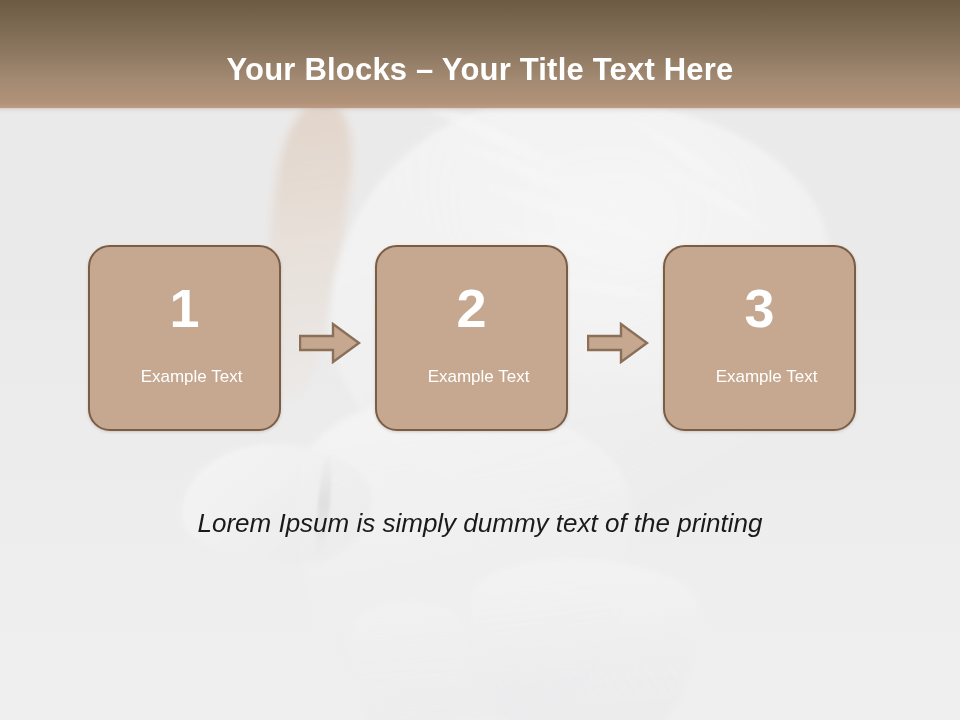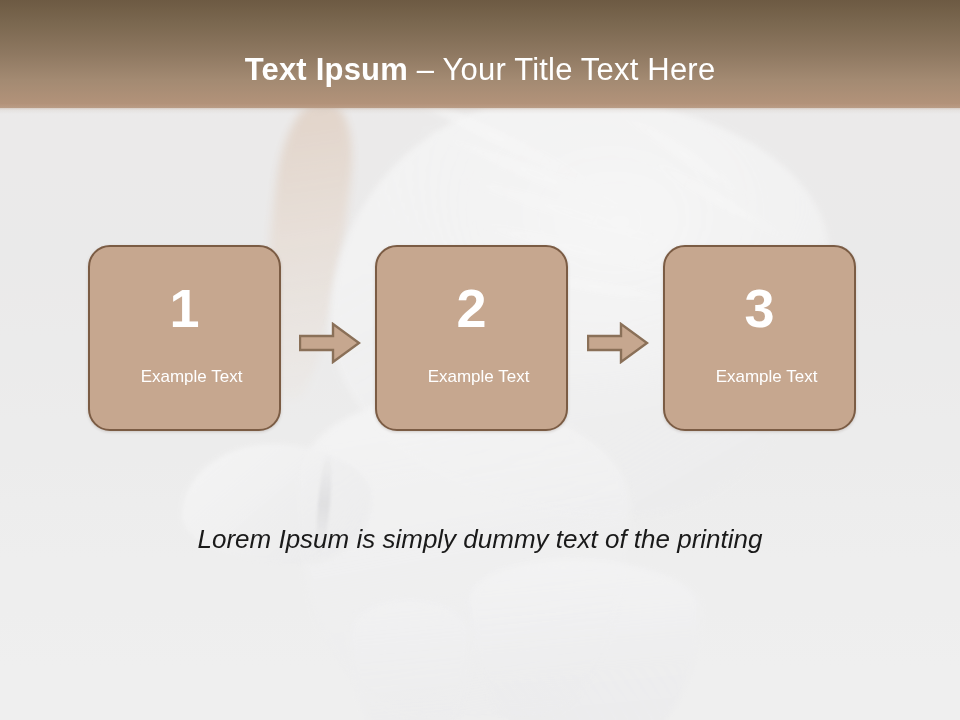--- a/index.html
+++ b/index.html
@@ -154,21 +154,21 @@
     top: 50px;
     width: 960px;
     text-align: center;
     font-size: 31px;
     line-height: 40px;
     color: #ffffff;
     letter-spacing: 0.2px;
     white-space: nowrap;
   }
   .slide-title .t-bold { font-weight: bold; }
-  .slide-title .t-reg  { font-weight: normal; }
+  .slide-title .t-reg  { font-weight: bold; }
 
   
   .blocks-row {
     position: absolute;
     left: 88px;
     top: 245px;
     width: 776px;
     height: 188px;
   }
   .block {
@@ -216,21 +216,21 @@
     height: 42px;
   }
   .arrow.a1 { left: 211px; }
   .arrow.a2 { left: 499px; }
   .arrow svg { display: block; width: 62px; height: 42px; }
 
   
   .caption {
     position: absolute;
     left: 110px;
-    top: 520px;
+    top: 504px;
     width: 740px;
     text-align: center;
     font-size: 26px;
     line-height: 38px;
     font-style: italic;
     color: #1a1a1a;
   }
   .caption .cap-line { display: block; }
 </style>
 </head>
@@ -255,21 +255,21 @@
       <div class="fig-shin"></div>
       <div class="fig-shin2"></div>
     </div>
     <div class="bg-wash"></div>
   </div>
 
   <div class="header-band"></div>
   <div class="header-fade"></div>
 
   <div class="slide-title">
-    <span class="t-bold">Text Ipsum </span><span class="t-reg">– Your Title Text Here</span>
+    <span class="t-bold">Your Blocks </span><span class="t-reg">– Your Title Text Here</span>
   </div>
 
   <div class="blocks-row">
 
     <div class="block b1">
       <div class="block-number">1</div>
       <div class="block-label">Example Text</div>
     </div>
 
     <div class="arrow a1">

